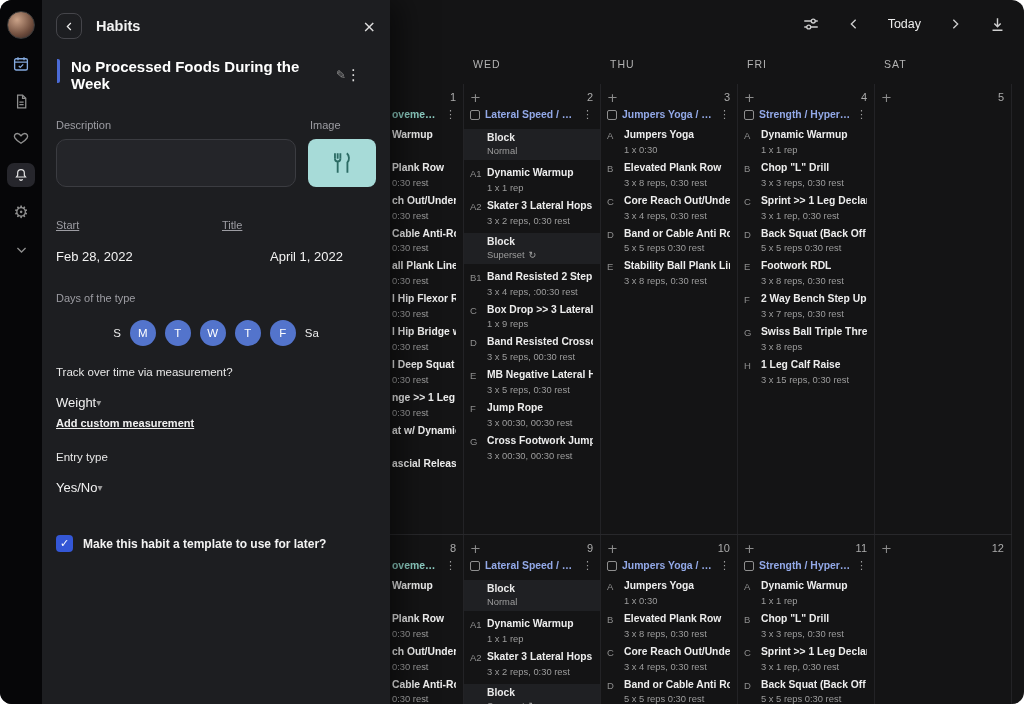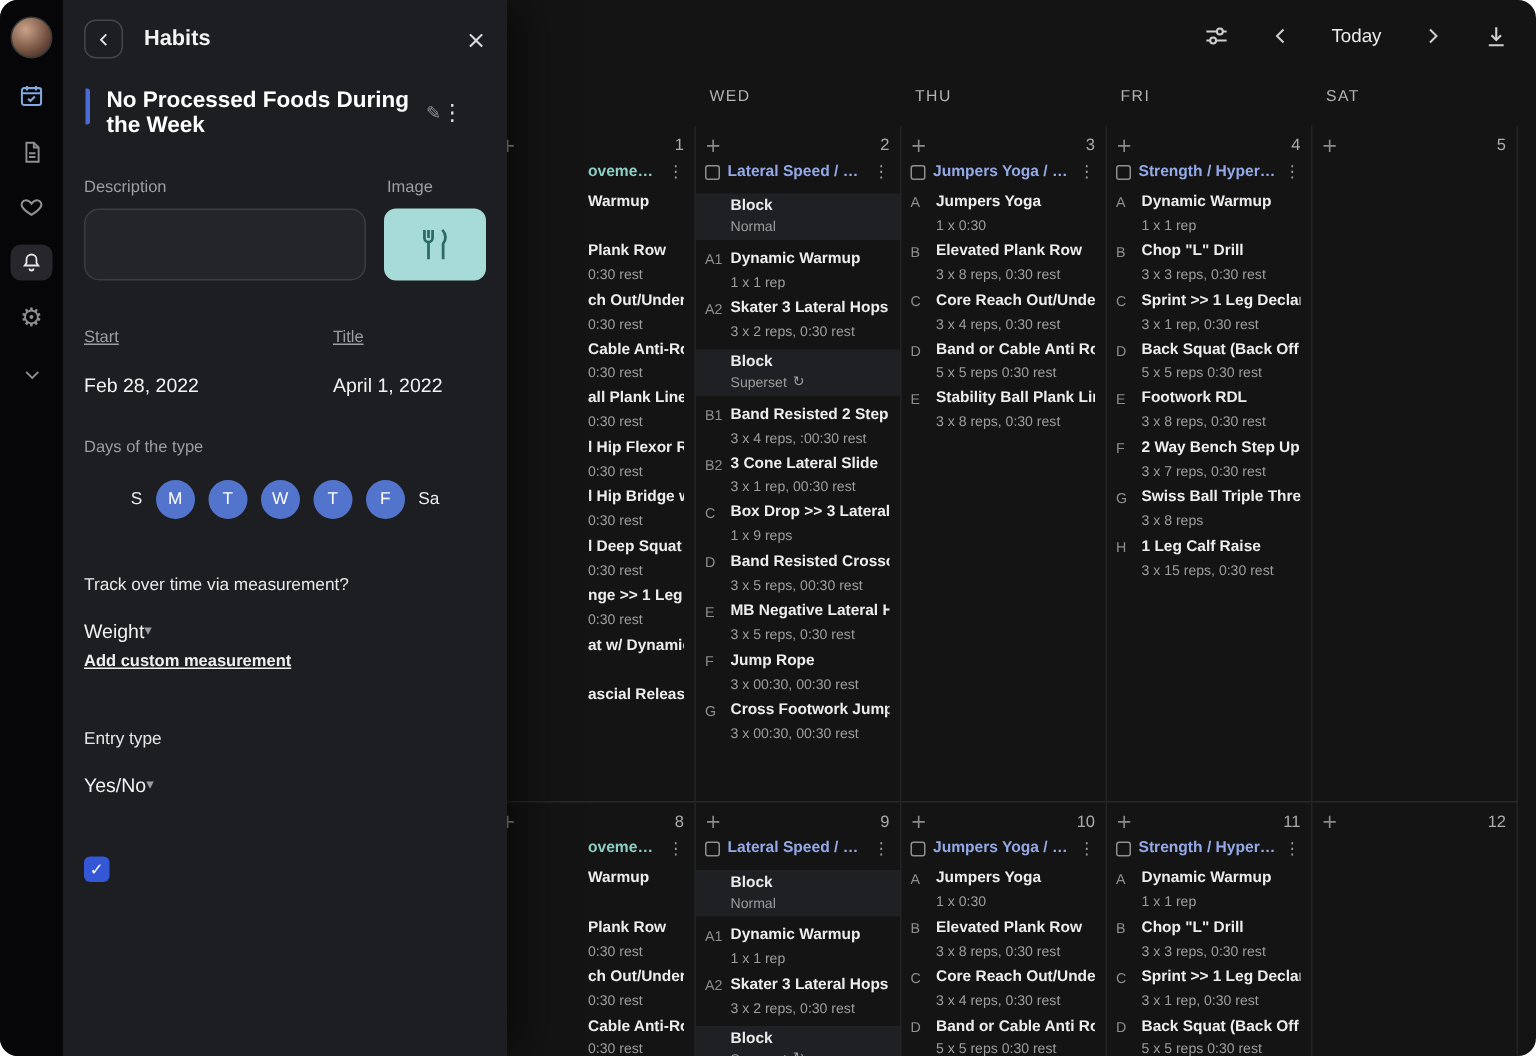--- a/index.html
+++ b/index.html
@@ -36,45 +36,45 @@
 
   
   .sidebar { position:absolute; left:0; top:0; bottom:0; width:42px; background:#060608; z-index:30; display:flex; flex-direction:column; align-items:center; padding-top:11px; gap:13px; }
   .avatar { width:28px; height:28px; border-radius:50%; flex:none; background:radial-gradient(circle at 35% 30%, #caa288, #6e4c3c 62%, #2c2023); border:1px solid #3a3a3a; }
   .icon-btn { background:none; border:none; color:#8f8f8f; display:flex; align-items:center; justify-content:center; width:28px; height:24px; cursor:pointer; }
   .icon-btn.cal-active { color:#84a9de; }
   .icon-btn.pill { background:#26262c; border-radius:7px; color:#e6e6e6; }
   .glyph { font-family:"DejaVu Sans",sans-serif; }
 
   
-  .modal { position:absolute; left:42px; top:0; bottom:0; width:296px; background:#1d1e21; z-index:20; box-shadow:10px 0 28px rgba(0,0,0,.5); padding:0 14px; }
+  .modal { position:absolute; left:42px; top:0; bottom:0; width:348px; background:#1d1e21; z-index:20; box-shadow:10px 0 28px rgba(0,0,0,.5); padding:0 14px; }
   .modal-header { height:40px; margin-top:6px; display:flex; align-items:center; gap:14px; }
   .back-btn { width:26px; height:26px; border:1px solid #45454a; border-radius:8px; background:transparent; color:#e8e8e8; display:flex; align-items:center; justify-content:center; cursor:pointer; flex:none; }
   .modal-title { font-size:14.5px; font-weight:700; color:#f3f3f3; flex:1; }
   .close-btn { background:none; border:none; color:#dddddd; font-size:16px; cursor:pointer; }
   .title-row { position:relative; display:flex; align-items:center; margin:12px 15px 0; }
   .accent-bar { position:absolute; left:-14px; top:1px; width:3px; height:24px; background:#4b6bd6; border-radius:0 2px 2px 0; }
   .habit-title { font-size:15px; font-weight:700; color:#ffffff; }
   .pencil { color:#929292; font-size:12px; margin-left:9px; }
   .title-kebab { margin-left:auto; color:#dedede; font-size:15px; background:none; border:none; cursor:pointer; }
   .labels-row { display:flex; font-size:11px; color:#9d9da3; margin:27px 0 8px; }
   .lbl-desc { flex:1; }
   .lbl-img { width:66px; }
   .desc-row { display:flex; gap:12px; }
   .desc-input { flex:1; height:48px; background:#242529; border:1px solid #3b3c41; border-radius:10px; resize:none; color:#e8e8e8; font-family:inherit; font-size:12px; padding:6px 8px; }
   .image-tile { width:68px; height:48px; background:#a7dbd8; border-radius:8px; display:flex; align-items:center; justify-content:center; color:#2c6b64; cursor:pointer; }
   .date-labels { display:flex; font-size:11px; color:#9d9da3; margin:32px 0 0;text-decoration:underline; }
-  .date-values { display:flex; font-size:13px; color:#f2f2f2; margin:18px 0 0; }
+  .date-values { display:flex; font-size:13px; color:#f2f2f2; margin:18px 0 0;gap:48px; }
   .col-start { width:166px; }
   .days-label { font-size:11px; color:#9d9da3; margin:28px 0 0; }
   .days-row { display:flex; align-items:center; justify-content:center; gap:9px; margin:16px 0 0; }
   .day-chip { width:26px; height:26px; border-radius:50%; display:flex; align-items:center; justify-content:center; font-size:11.5px; color:#fff; cursor:pointer; }
   .day-chip.selected { background:#5374cc; }
   .day-chip.plain { width:auto; color:#ececec; }
-  .q-label { font-size:11.5px; color:#e8e8e8; margin:38px 0 0; }
+  .q-label { font-size:11.5px; color:#e8e8e8; margin:20px 0 0; }
   .select-row { display:flex; align-items:center; font-size:13px; color:#f2f2f2; margin:17px 0 0; cursor:pointer; }
   .caret { color:#9a9a9a; font-size:10px; }
   .add-link { display:inline-block; font-size:11px; font-weight:700; color:#f0f0f0; text-decoration:underline; margin:7px 0 0; cursor:pointer; }
   .checkbox-row { display:flex; align-items:center; gap:10px; margin:40px 0 0; }
   .checkbox { width:17px; height:17px; background:#3457d6; border-radius:4px; display:flex; align-items:center; justify-content:center; color:#fff; font-size:11px; cursor:pointer; flex:none; }
   .checkbox-label { font-size:12px; font-weight:600; color:#f3f3f3; }
 </style>
 </head>
 <body>
 
@@ -208,25 +208,20 @@
             <div class="ex-detail">3 x 2 reps, 0:30 rest</div>
           </div>
           <div class="block wo-item">
             <div class="block-name">Block</div>
             <div class="block-mode">Superset<span class="glyph">↻</span></div>
           </div>
           <div class="ex wo-item">
             <span class="ex-label">B1</span>
             <span class="ex-name">Band Resisted 2 Step Late...</span>
             <div class="ex-detail">3 x 4 reps, :00:30 rest</div>
-          </div>
-          <div class="ex wo-item">
-            <span class="ex-label">B2</span>
-            <span class="ex-name">3 Cone Lateral Slide</span>
-            <div class="ex-detail">3 x 1 rep, 00:30 rest</div>
           </div>
           <div class="ex wo-item">
             <span class="ex-label">C</span>
             <span class="ex-name">Box Drop &gt;&gt; 3 Lateral H...</span>
             <div class="ex-detail">1 x 9 reps</div>
           </div>
           <div class="ex wo-item">
             <span class="ex-label">D</span>
             <span class="ex-name">Band Resisted Crossover...</span>
             <div class="ex-detail">3 x 5 reps, 00:30 rest</div>
@@ -570,16 +565,17 @@
     <a class="add-link">Add custom measurement</a>
 
     <div class="q-label">Entry type</div>
     <div class="select-row">
       <span>Yes/No</span>
       <span class="caret glyph">▾</span>
     </div>
 
     <div class="checkbox-row">
       <div class="checkbox glyph">✓</div>
+      <span class="checkbox-label">Make this habit a template to use for later?</span>
     </div>
   </div>
 
 </div>
 
 </body></html>

